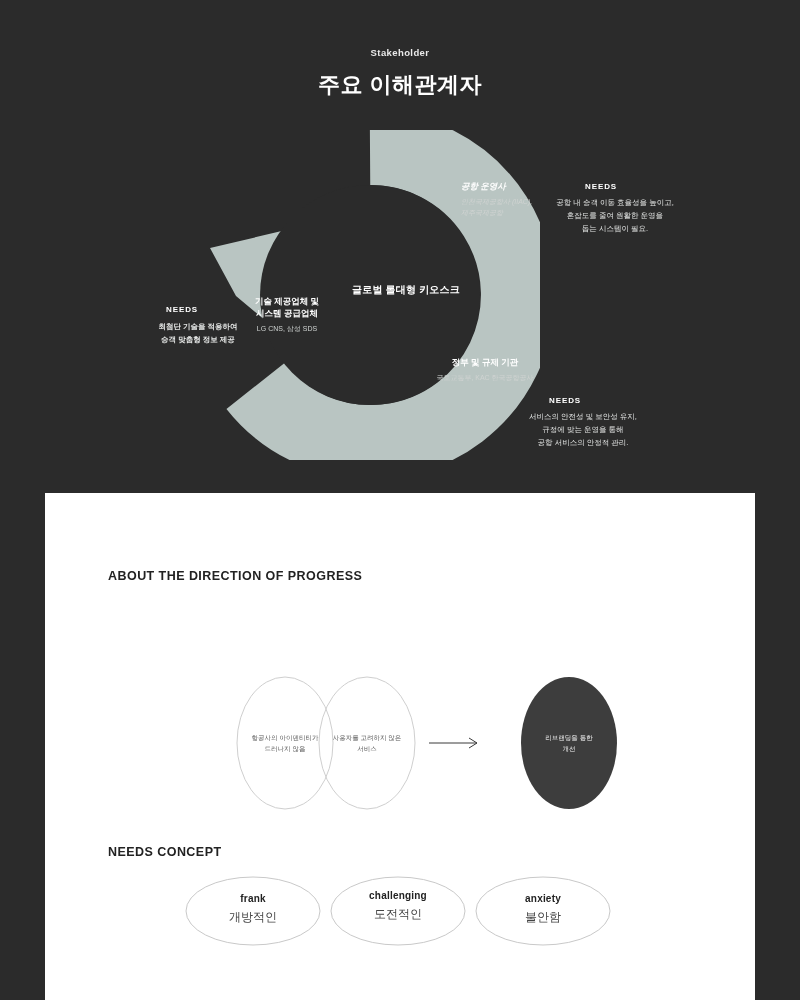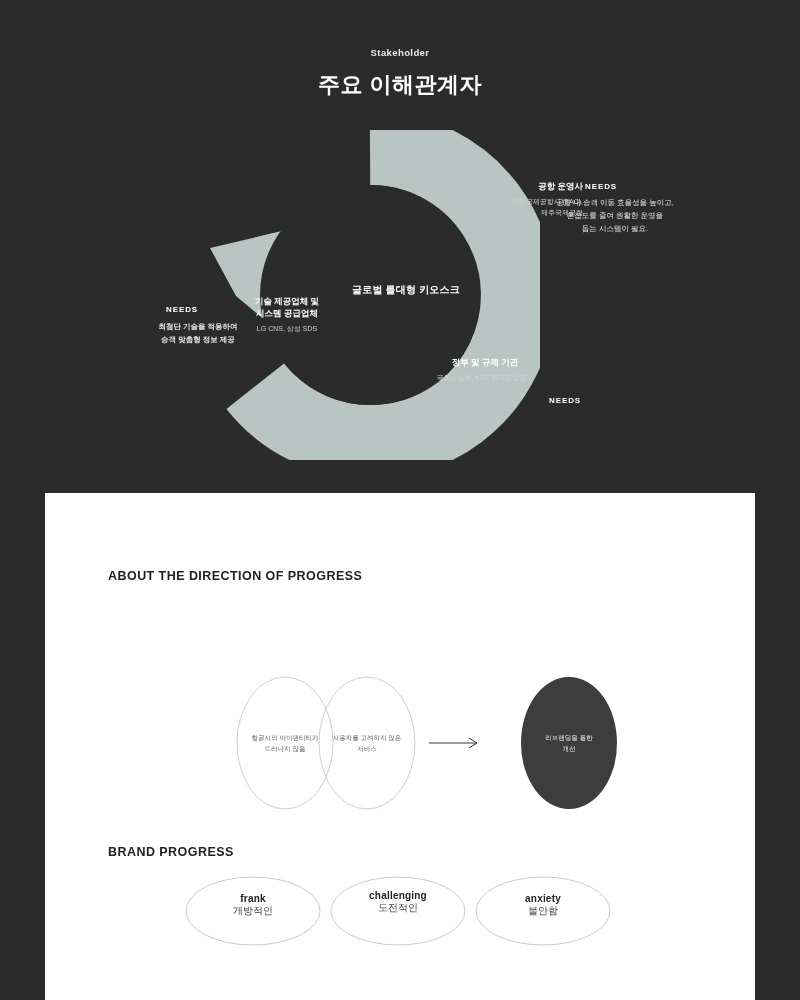--- a/index.html
+++ b/index.html
@@ -78,21 +78,21 @@
     font-weight: bold;
     line-height: 1.4;
   }
   .sh .sh-sub {
     font-size: 7px;
     color: #cfd3d1;
     line-height: 1.55;
     margin-top: 4px;
   }
 
-  .sh-airport { left: 473px; top: 181px; text-align: right; width: 110px; }
+  .sh-airport { left: 461px; top: 181px; text-align: left; width: 110px; font-style: italic; }
   .sh-tech    { left: 232px; top: 296px; text-align: center; width: 110px; }
   .sh-gov     { left: 430px; top: 357px; text-align: center; width: 110px; }
 
   
   .needs-title {
     position: absolute;
     font-size: 8px;
     font-weight: bold;
     color: #ffffff;
     letter-spacing: 0.9px;
@@ -184,21 +184,22 @@
     text-align: center;
     width: 110px;
     color: #222222;
   }
   .cc-en {
     font-size: 10px;
     font-weight: bold;
     letter-spacing: 0.2px;
   }
   .cc-kr {
-    font-size: 10px;
+    font-size: 12px;
+    margin-top: 5px;
     color: #444444;
   }
   .cc-1 { left: 13px;  top: 22px; }
   .cc-2 { left: 158px; top: 19px; }
   .cc-3 { left: 303px; top: 22px; }
 </style>
 </head>
 <body>
 
 <div class="dark-section">
@@ -240,20 +241,23 @@
   <div class="needs-title needs1-title">NEEDS</div>
   <div class="needs-body needs1-body" style="white-space:pre-line">공항 내 승객 이동 효율성을 높이고,
 혼잡도를 줄여 원활한 운영을
 돕는 시스템이 필요.</div>
 
   <div class="needs-title needs2-title">NEEDS</div>
   <div class="needs-body needs2-body" style="white-space:pre-line">최첨단 기술을 적용하여
 승객 맞춤형 정보 제공</div>
 
   <div class="needs-title needs3-title">NEEDS</div>
+  <div class="needs-body needs3-body" style="white-space:pre-line">서비스의 안전성 및 보안성 유지,
+규정에 맞는 운영을 통해
+공항 서비스의 안정적 관리.</div>
 </div>
 
 <div class="white-card">
 
   <div class="sec-head about-head">ABOUT THE DIRECTION OF PROGRESS</div>
 
   <div class="venn">
     <svg width="470" height="145" viewBox="0 0 470 145">
       <ellipse cx="80" cy="72" rx="48" ry="66" fill="none" stroke="#cfcfcf" stroke-width="1"></ellipse>
       <ellipse cx="162" cy="72" rx="48" ry="66" fill="none" stroke="#cfcfcf" stroke-width="1"></ellipse>
@@ -266,21 +270,21 @@
     <div class="venn-label venn-lbl-3" style="white-space:pre-line">리브랜딩을 통한
 개선</div>
     <div class="arrow-row">
       <svg width="60" height="14" viewBox="0 0 60 14">
         <line x1="2" y1="7" x2="50" y2="7" stroke="#3a3a3a" stroke-width="1"></line>
         <polyline points="42,2 50,7 42,12" fill="none" stroke="#3a3a3a" stroke-width="1"></polyline>
       </svg>
     </div>
   </div>
 
-  <div class="sec-head brand-head">BRAND PROGRESS</div>
+  <div class="sec-head brand-head">NEEDS CONCEPT</div>
 
   <div class="concept">
     <svg width="450" height="80" viewBox="0 0 450 80">
       <ellipse cx="68" cy="40" rx="67" ry="34" fill="none" stroke="#c9c9c9" stroke-width="1"></ellipse>
       <ellipse cx="213" cy="40" rx="67" ry="34" fill="none" stroke="#c9c9c9" stroke-width="1"></ellipse>
       <ellipse cx="358" cy="40" rx="67" ry="34" fill="none" stroke="#c9c9c9" stroke-width="1"></ellipse>
     </svg>
     <div class="cc-label cc-1">
       <div class="cc-en">frank</div>
       <div class="cc-kr">개방적인</div>

